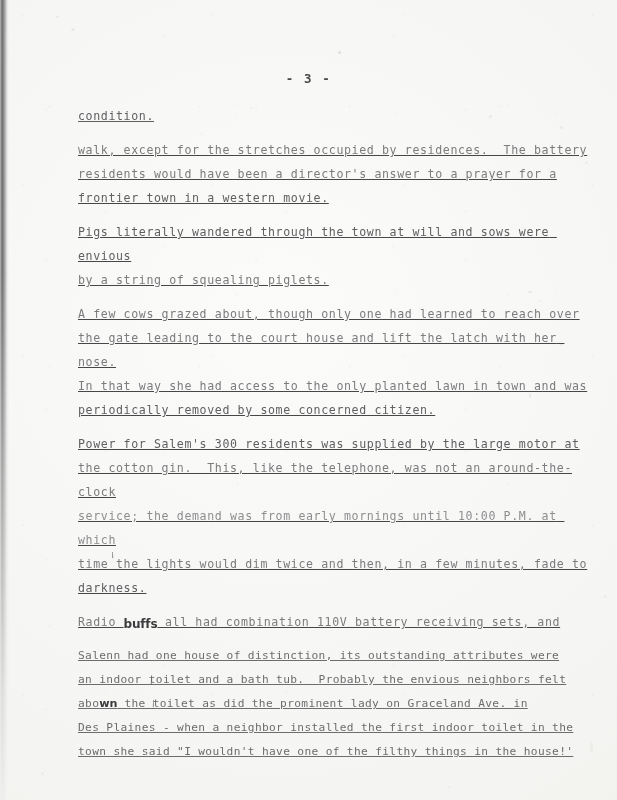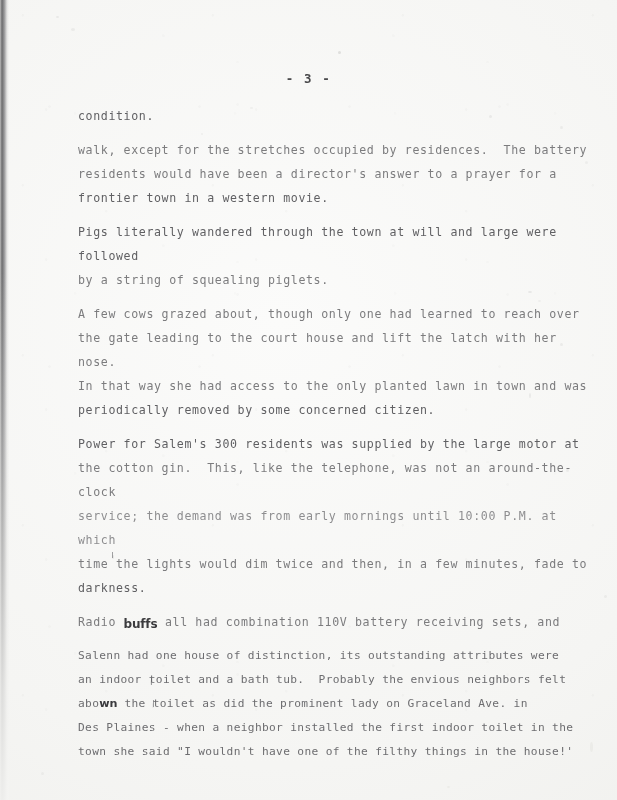--- a/index.html
+++ b/index.html
@@ -98,20 +98,21 @@
   }
 
   .para {
     margin: 0 0 10px 0;
     font-family: "DejaVu Sans Mono", monospace;
     font-size: 11.6px;
     line-height: 24px;
     letter-spacing: .62px;
     white-space: pre-wrap;
     color: #47474a;
+    text-decoration: underline;
   }
   .para.last { margin-bottom: 0; }
   .ink-light  { color: #7c7c7e; }
   .ink-mid    { color: #606063; }
 
   
   .para .line { display: block; }
   .line-washed { color: #b4b4b4; }
   .line-pale   { color: #8e8e90; }
 
@@ -181,21 +182,21 @@
   <div class="speck" style="left:447px; top:786px; width:3px;  height:2px;  opacity:.18;"></div>
 
   <div id="page-number">- 3 -</div>
 
   <div id="typescript">
 
     <p class="para ink-mid"><span class="line">condition.</span></p>
 
     <p class="para"><span class="line ink-light">walk, except for the stretches occupied by residences.  The battery</span><span class="line ink-light">residents would have been a director's answer to a prayer for a</span><span class="line ink-mid">frontier town in a western movie.</span></p>
 
-    <p class="para"><span class="line ink-mid">Pigs literally wandered through the town at will and large were followed</span><span class="line ink-light">by a string of squealing piglets.</span></p>
+    <p class="para"><span class="line ink-mid">Pigs literally wandered through the town at will and sows were envious</span><span class="line ink-light">by a string of squealing piglets.</span></p>
 
     <p class="para"><span class="line ink-light">A few cows grazed about, though only one had learned to reach over</span><span class="line ink-light">the gate leading to the court house and lift the latch with her nose.</span><span class="line ink-light">In that way she had access to the only planted lawn in town and was</span><span class="line ink-mid">periodically removed by some concerned citizen.</span></p>
 
     <p class="para"><span class="line ink-mid">Power for Salem's 300 residents was supplied by the large motor at</span><span class="line ink-light">the cotton gin.  This, like the telephone, was not an around-the-clock</span><span class="line line-pale">service; the demand was from early mornings until 10:00 P.M. at which</span><span class="line ink-light">time the lights would dim twice and then, in a few minutes, fade to</span><span class="line ink-mid">darkness.</span></p>
 
     <p class="para"><span class="line ink-light"><span>Radio </span><span class="overstrike">buffs</span><span> all had combination 110V battery receiving sets, and</span></span></p>
 
     <p class="para alt-face last"><span class="line">Salenn had one house of distinction, its outstanding attributes were</span><span class="line">an indoor toilet and a bath tub.  Probably the envious neighbors felt</span><span class="line"><span>abo</span><span class="overstrike-inline">wn</span><span> the toilet as did the prominent lady on Graceland Ave. in</span></span><span class="line">Des Plaines - when a neighbor installed the first indoor toilet in the</span><span class="line">town she said "I wouldn't have one of the filthy things in the house!'</span></p>
 
   </div>

